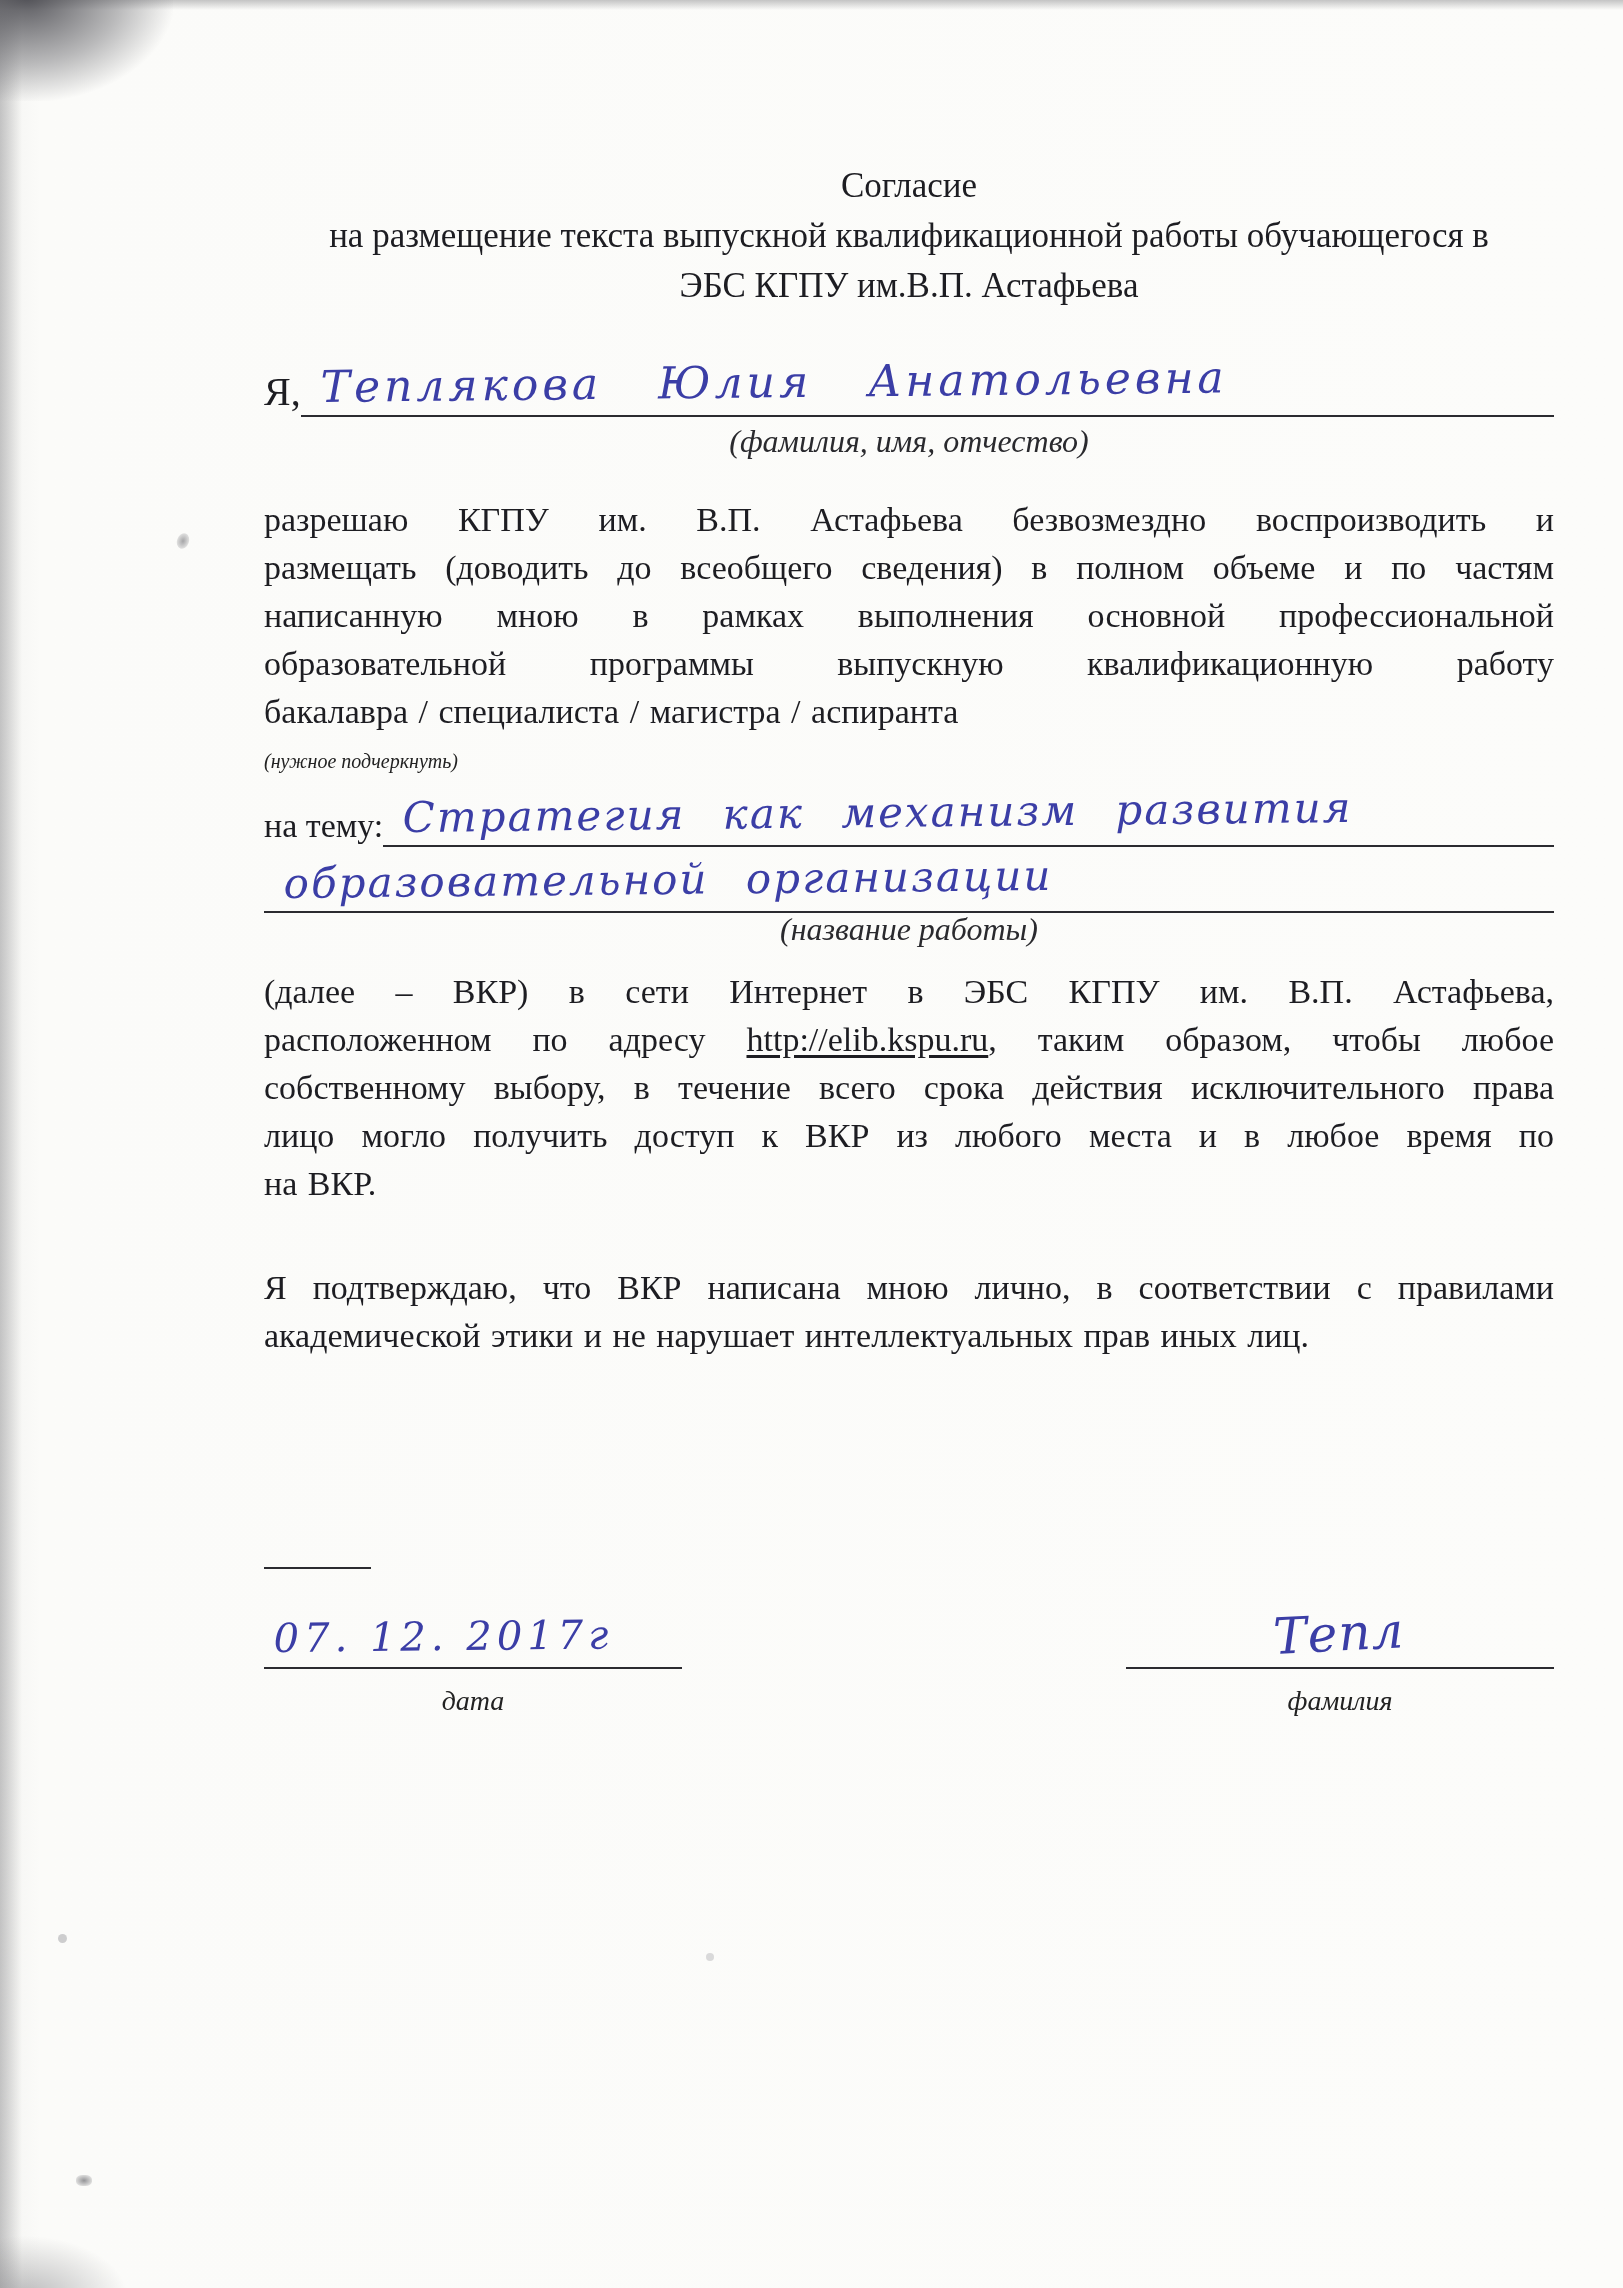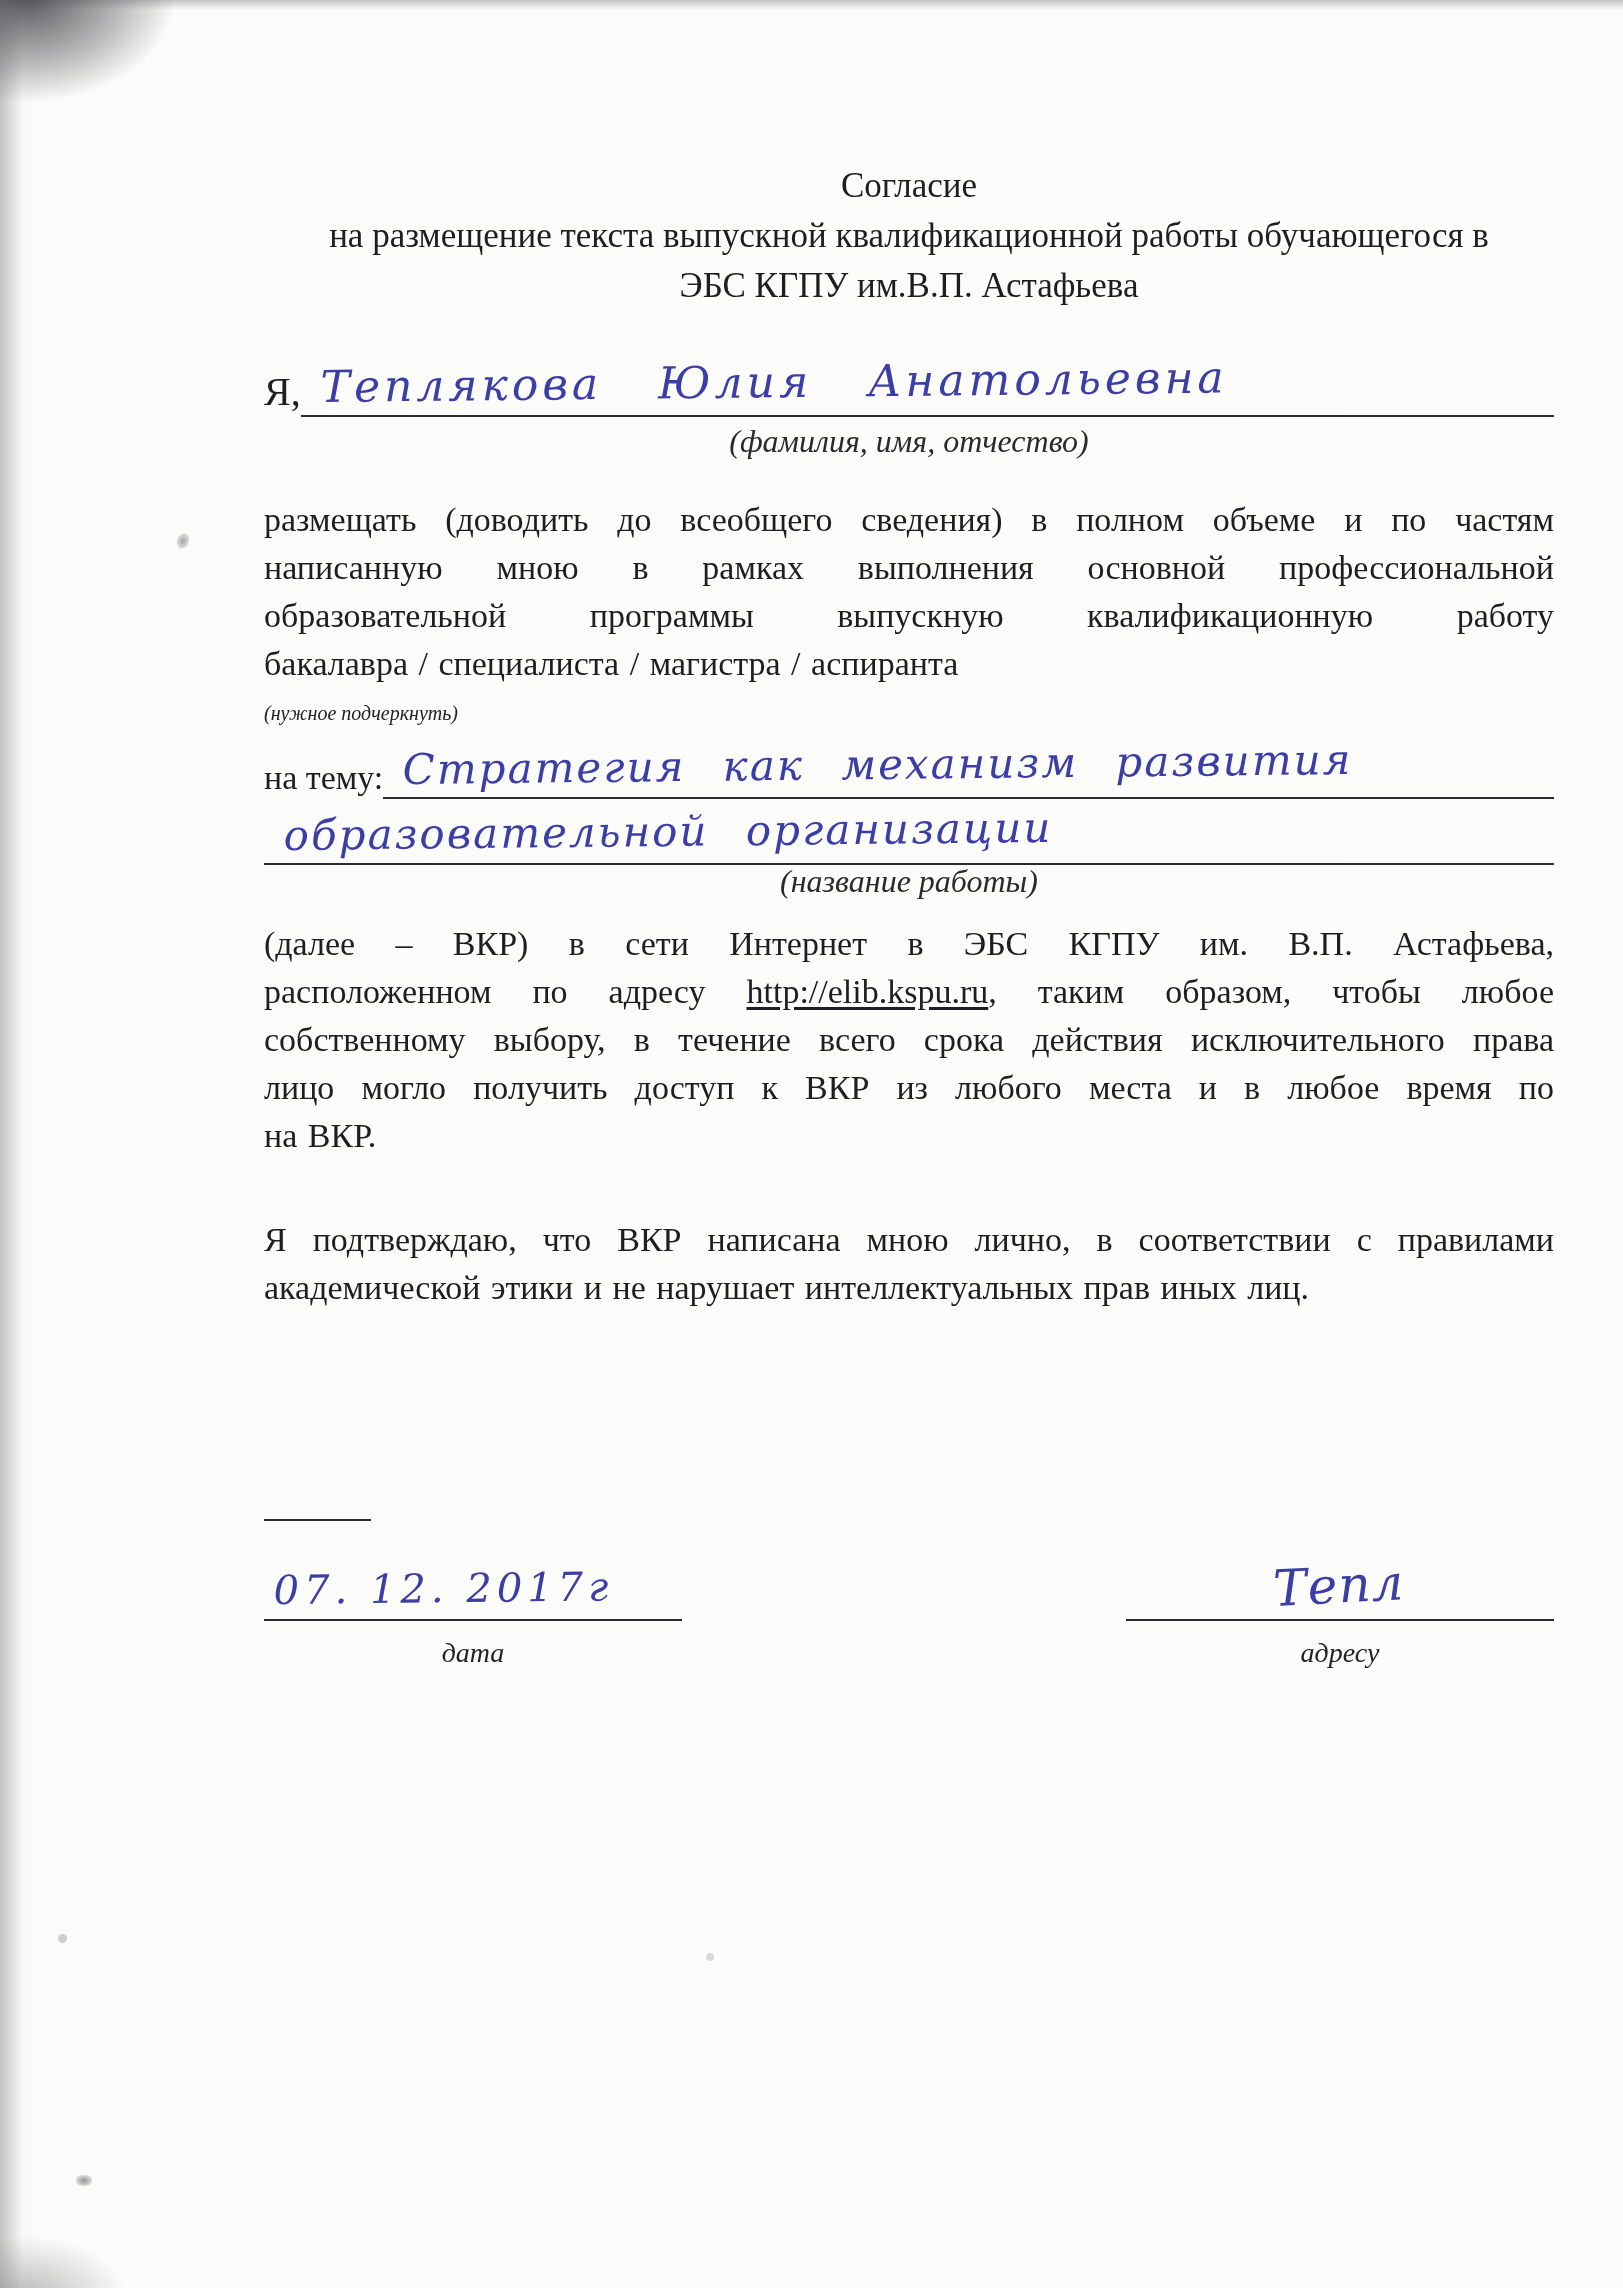--- a/index.html
+++ b/index.html
@@ -123,20 +123,21 @@
 
     <div class="fill-row name-row">
       <span class="prefix">Я,</span>
       <span class="fill-line">
           <span class="hw hw-name">Теплякова Юлия Анатольевна</span>
         </span>
     </div>
     <div class="caption caption-name">(фамилия, имя, отчество)</div>
 
     <div class="para p1">
+      <div class="jline">разрешаю КГПУ им. В.П. Астафьева безвозмездно воспроизводить и</div>
       <div class="jline">размещать (доводить до всеобщего сведения) в полном объеме и по частям</div>
       <div class="jline">написанную мною в рамках выполнения основной профессиональной</div>
       <div class="jline">образовательной программы выпускную квалификационную работу</div>
       <div class="lline">бакалавра / специалиста / магистра / аспиранта</div>
     </div>
 
     <div class="note">(нужное подчеркнуть)</div>
 
     <div class="fill-row topic-row">
       <span class="prefix">на тему:</span>
@@ -169,19 +170,19 @@
         <div class="stray-line"></div>
         <div class="sign-line">
             <span class="hw hw-date">07. 12. 2017г</span>
           </div>
         <div class="sign-label">дата</div>
       </div>
       <div class="footer-col sig-col">
         <div class="sign-line">
             <span class="hw hw-sig">Тепл</span>
           </div>
-        <div class="sign-label">адресу</div>
+        <div class="sign-label">фамилия</div>
       </div>
     </div>
 
   </div>
 </div>
 
 
 </body></html>

